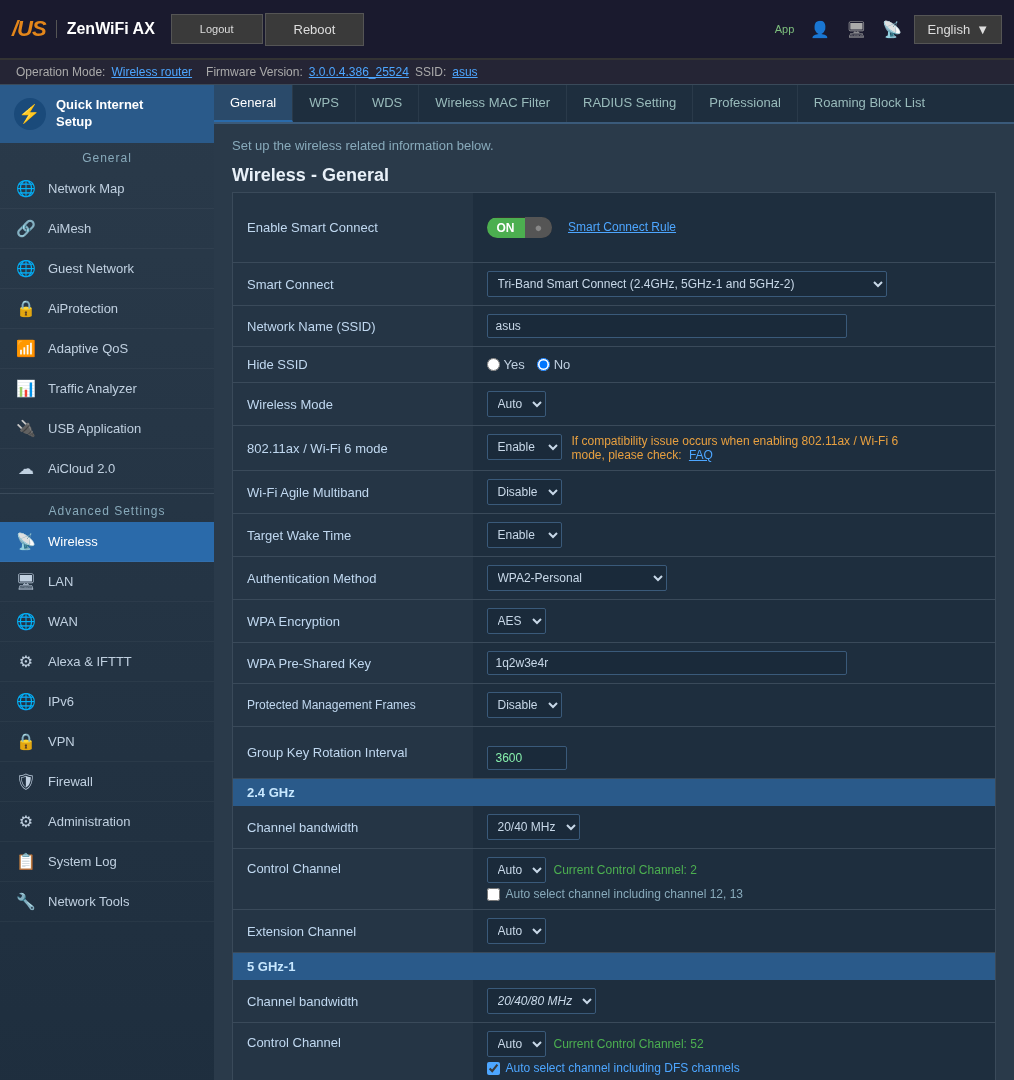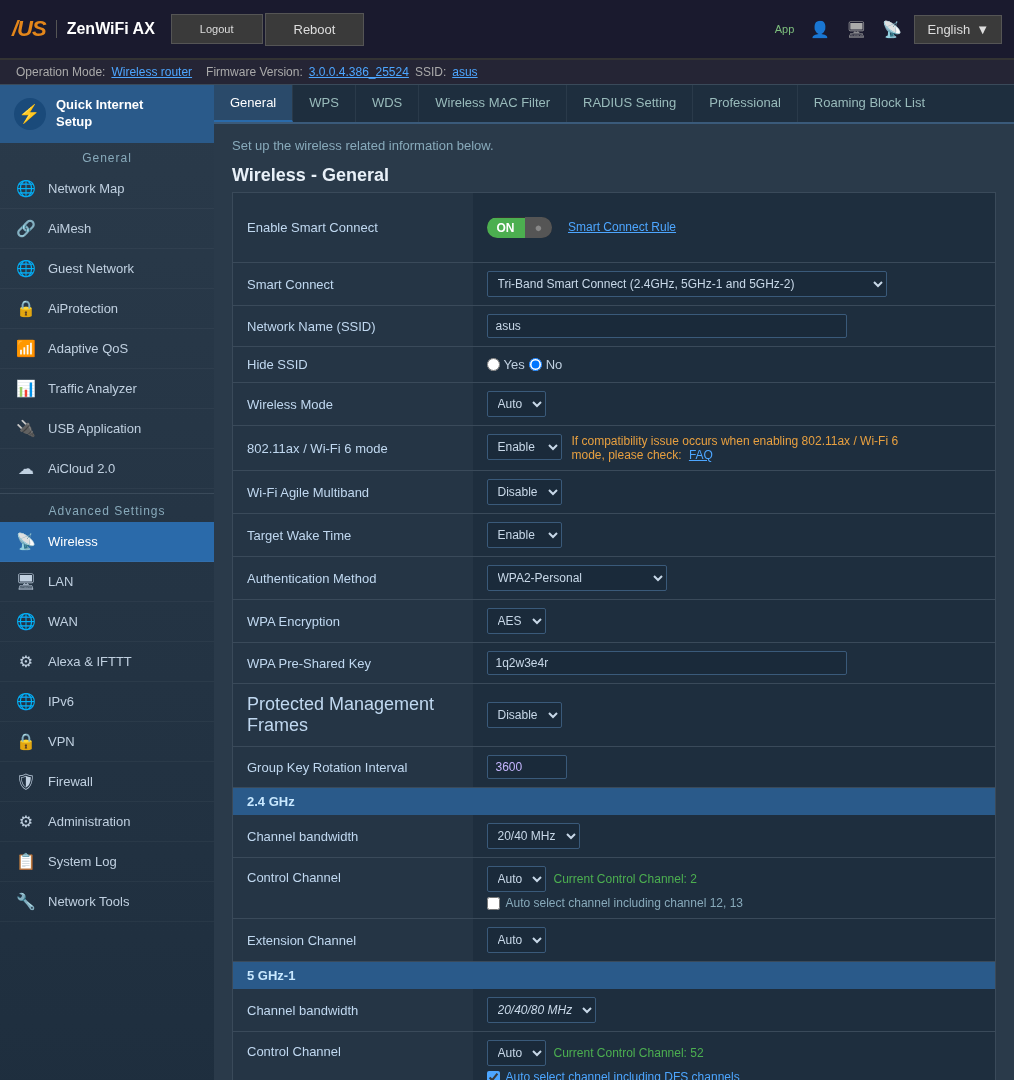--- a/index.html
+++ b/index.html
@@ -184,21 +184,21 @@
           <tr style="border-bottom:1px solid #3a4a5a;">
             <td style="padding:10px 14px; color:#c0d8f0; background:#253545; width:240px; vertical-align:middle; font-size:13px;">Network Name (SSID)</td>
             <td style="padding:8px 14px; background:#1e2e3e; vertical-align:middle;">
               <input type="text" value="asus" style="background: rgb(26, 42, 58); color: rgb(200, 216, 232); border: 1px solid rgb(58, 90, 122); padding: 4px 8px; font-size: 12px; border-radius: 2px; width: 360px;">
             </td>
           </tr>
 
           <tr style="border-bottom:1px solid #3a4a5a;">
             <td style="padding:10px 14px; color:#c0d8f0; background:#253545; width:240px; vertical-align:middle; font-size:13px;">Hide SSID</td>
             <td style="padding:8px 14px; background:#1e2e3e; vertical-align:middle;">
-              <span style="display:flex; align-items:center; gap:4px;">
+              <span style="display:flex; align-items:center; gap:12px;">
                 <label style="display:flex; align-items:center; gap:4px; color:#c0d0e0; cursor:pointer; font-size:13px;">
                   <input type="radio" name="hide_ssid" style="">
                   <span>Yes</span>
                 </label>
                 <label style="display:flex; align-items:center; gap:4px; color:#c0d0e0; cursor:pointer; font-size:13px;">
                   <input type="radio" name="hide_ssid" checked="" style="">
                   <span>No</span>
                 </label>
               </span>
             </td>
@@ -268,33 +268,33 @@
           </tr>
 
           <tr style="border-bottom:1px solid #3a4a5a;">
             <td style="padding:10px 14px; color:#c0d8f0; background:#253545; width:240px; vertical-align:middle; font-size:13px;">WPA Pre-Shared Key</td>
             <td style="padding:8px 14px; background:#1e2e3e; vertical-align:middle;">
               <input type="text" value="1q2w3e4r" style="background: rgb(26, 42, 58); color: rgb(200, 216, 232); border: 1px solid rgb(58, 90, 122); padding: 4px 8px; font-size: 12px; border-radius: 2px; width: 360px;">
             </td>
           </tr>
 
           <tr style="border-bottom:1px solid #3a4a5a;">
-            <td style="padding:10px 14px; color:#c0d8f0; background:#253545; width:240px; vertical-align:middle; font-size:18px;">Protected Management Frames</td>
+            <td style="padding:10px 14px; color:#c0d8f0; background:#253545; width:240px; vertical-align:middle; font-size:12px;">Protected Management Frames</td>
             <td style="padding:8px 14px; background:#1e2e3e; vertical-align:middle;">
               <select style="background:#1a2a3a; color:#c8d8e8; border:1px solid #3a5a7a; padding:4px 6px; font-size:12px; border-radius:2px;">
                 <option>Disable</option>
                 <option>Enable</option>
               </select>
             </td>
           </tr>
 
           <tr style="border-bottom:1px solid #3a4a5a;">
             <td style="padding:10px 14px; color:#c0d8f0; background:#253545; width:240px; vertical-align:middle; font-size:13px;">Group Key Rotation Interval</td>
             <td style="padding:8px 14px; background:#1e2e3e; vertical-align:middle;">
-              <input type="text" value="3600" style="background: rgb(26, 42, 58); color: #c4b5fd; border: 1px solid rgb(58, 90, 122); padding: 4px 8px; font-size: 12px; border-radius: 2px; width: 80px;">
+              <input type="text" value="3600" style="background: rgb(26, 42, 58); color: #86efac; border: 1px solid rgb(58, 90, 122); padding: 4px 8px; font-size: 12px; border-radius: 2px; width: 80px; margin-top: 11px;">
             </td>
           </tr>
 
           <tr>
             <td colspan="2" style="background:#2a5a8a; color:#c8e8ff; font-size:13px; font-weight:bold; padding:6px 14px;">2.4 GHz</td>
           </tr>
 
           <tr style="border-bottom:1px solid #3a4a5a;">
             <td style="padding:10px 14px; color:#c0d8f0; background:#253545; width:240px; vertical-align:middle; font-size:13px;">Channel bandwidth</td>
             <td style="padding:8px 14px; background:#1e2e3e; vertical-align:middle;">

